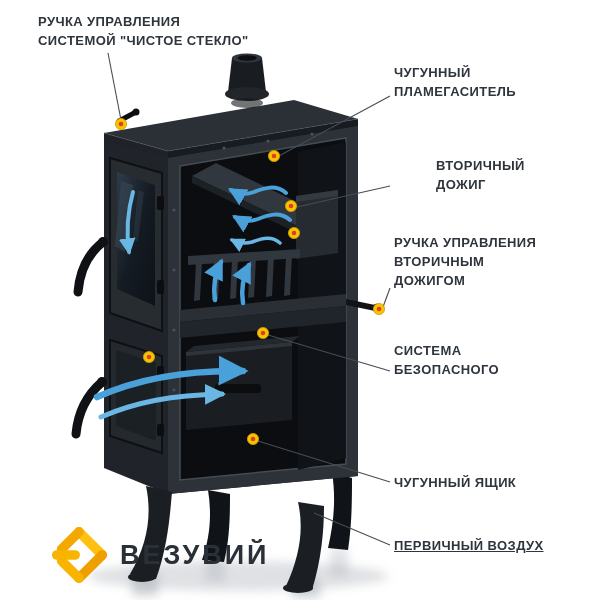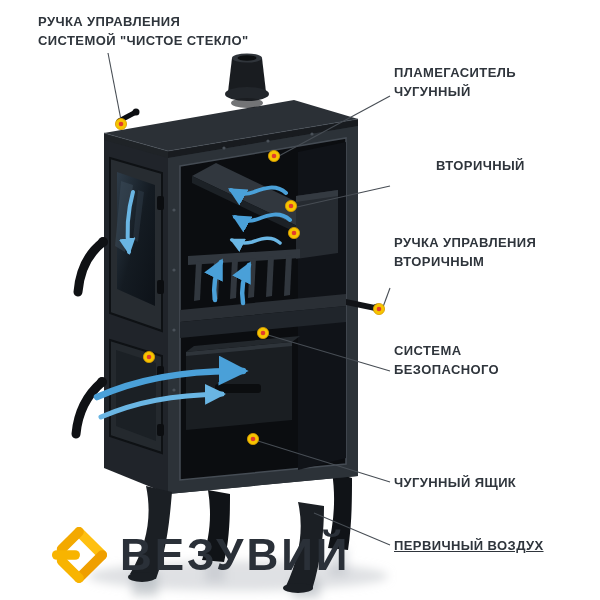--- a/index.html
+++ b/index.html
@@ -11,21 +11,21 @@
   #labels .label{
     position:absolute;
     font-size:13px;font-weight:600;letter-spacing:.4px;
     color:#2f353c;line-height:19px;white-space:nowrap;
   }
   #brand{
     position:absolute;left:50px;top:526px;
     display:flex;align-items:center;gap:12px;
   }
   #brand .brand-name{
-    font-size:44px;font-weight:800;letter-spacing:3px;
+    font-size:27px;font-weight:800;letter-spacing:3px;
     color:#2a3038;line-height:58px;text-align:center;
   }
 </style>
 </head>
 <body>
 
 <div id="stage">
 
   <svg class="layer" width="600" height="600" viewBox="0 0 600 600">
     <defs>
@@ -222,29 +222,31 @@
         <circle cx="253" cy="439" r="2.3" fill="#e23b2e"></circle>
       </g>
     </svg>
 
   <div id="labels">
       <div class="label" style="left: 38px; top: 12px;">
         <div>РУЧКА УПРАВЛЕНИЯ</div>
         <div>СИСТЕМОЙ "ЧИСТОЕ СТЕКЛО"</div>
       </div>
       <div class="label" style="left: 394px; top: 63px;">
+        <div>ЧУГУННЫЙ</div>
         <div>ПЛАМЕГАСИТЕЛЬ</div>
-        <div>ЧУГУННЫЙ</div>
       </div>
       <div class="label" style="left: 394px; top: 156px; margin-left: 42px;">
         <div>ВТОРИЧНЫЙ</div>
+        <div>ДОЖИГ</div>
       </div>
       <div class="label" style="left: 394px; top: 233px;">
         <div>РУЧКА УПРАВЛЕНИЯ</div>
         <div>ВТОРИЧНЫМ</div>
+        <div>ДОЖИГОМ</div>
       </div>
       <div class="label" style="left: 394px; top: 341px;">
         <div>СИСТЕМА</div>
         <div>БЕЗОПАСНОГО</div>
       </div>
       <div class="label" style="left: 394px; top: 473px;">
         <div>ЧУГУННЫЙ ЯЩИК</div>
       </div>
       <div class="label" style="left: 394px; top: 536px; text-decoration: underline;">
         <div>ПЕРВИЧНЫЙ ВОЗДУХ</div>

